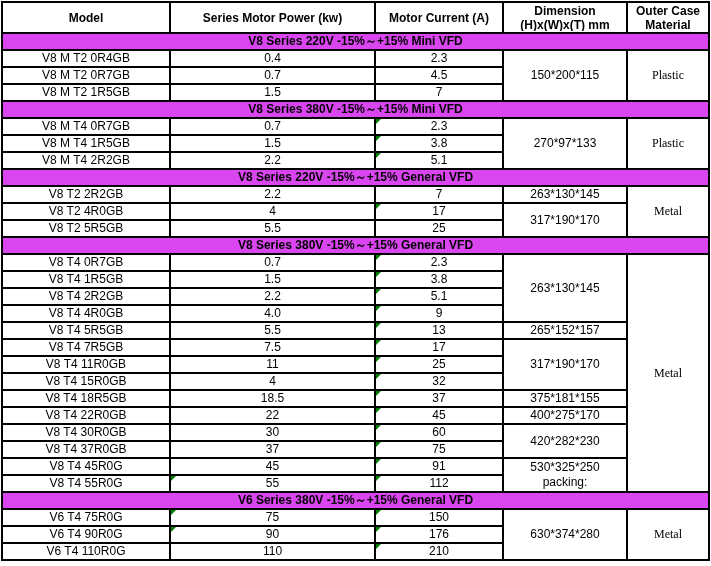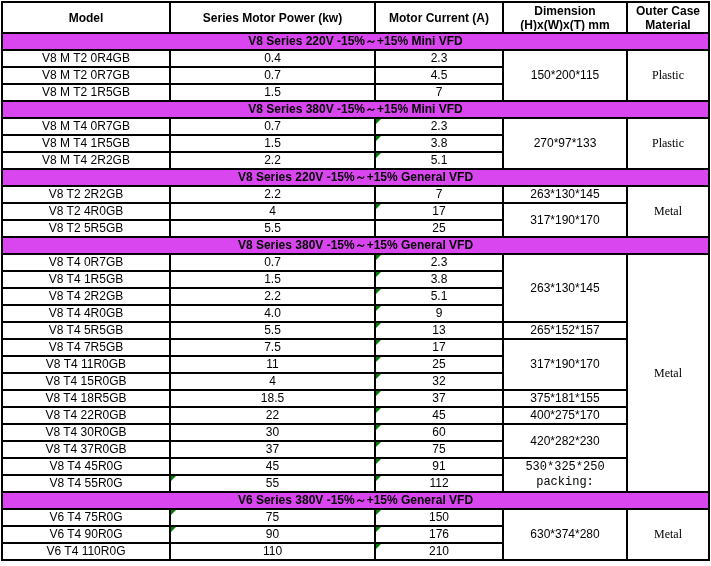--- a/index.html
+++ b/index.html
@@ -3,21 +3,21 @@
 <meta charset="utf-8">
 <style>
   html,body{margin:0;padding:0;background:#ffffff;}
   body{width:711px;height:566px;font-family:"Liberation Sans",sans-serif;}
   table{border-collapse:collapse;table-layout:fixed;width:709px;margin:1px 0 0 1px;}
   th,td{border:2px solid #000;padding:0;text-align:center;vertical-align:middle;position:relative;overflow:hidden;}
   th{height:29px;font-size:12px;line-height:14px;font-weight:bold;background:#ffffff;border-radius:7px;}
   tbody td{font-size:12px;height:15px;line-height:15px;white-space:nowrap;}
   tr.bar td{background:#d946ef;font-weight:bold;height:15px;line-height:15px;margin-top:27px;}
   td.mat{font-family:Liberation Serif, serif;font-size:12px;}
-  td.dim div{line-height:15px;font-family:Liberation Mono, monospace;}
+  td.dim div{line-height:15px;}
   .tri{position:absolute;top:0;left:0;width:0;height:0;border-top:5px solid #008000;border-right:5px solid transparent;}
 </style>
 </head>
 <body>
 
 <table>
   <colgroup>
     <col style="width:168px">
       <col style="width:205px">
       <col style="width:128px">

